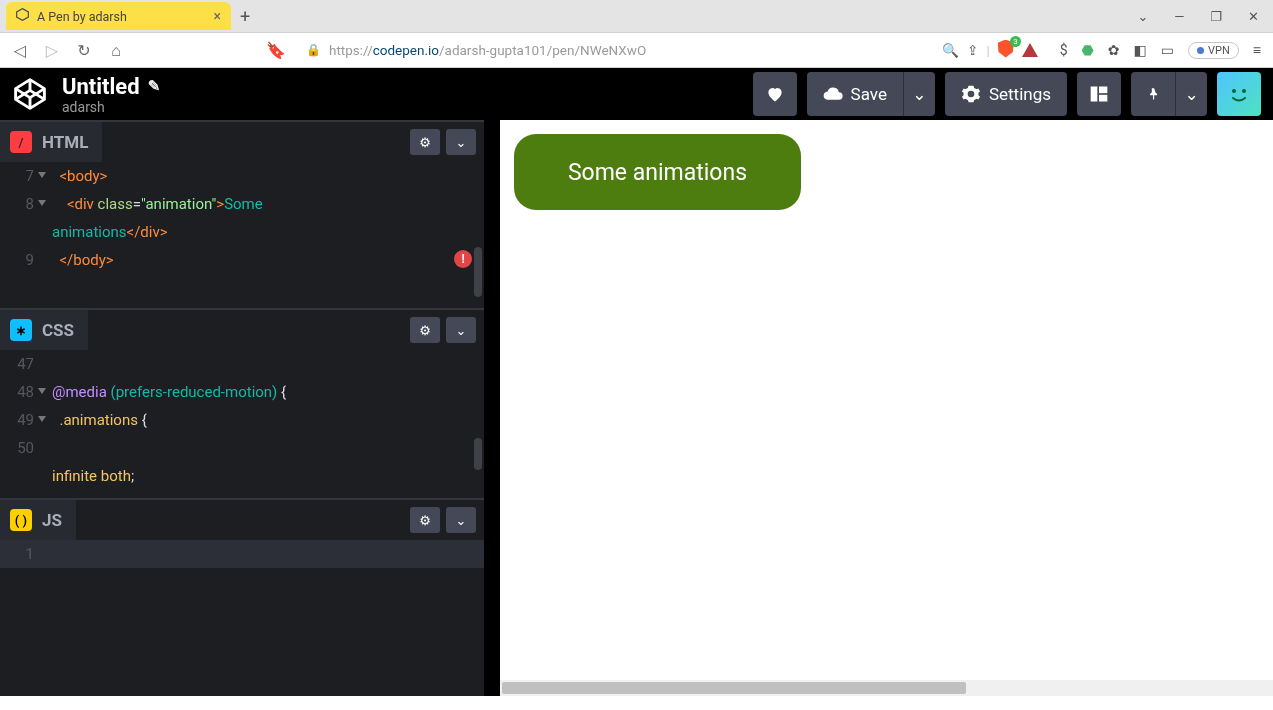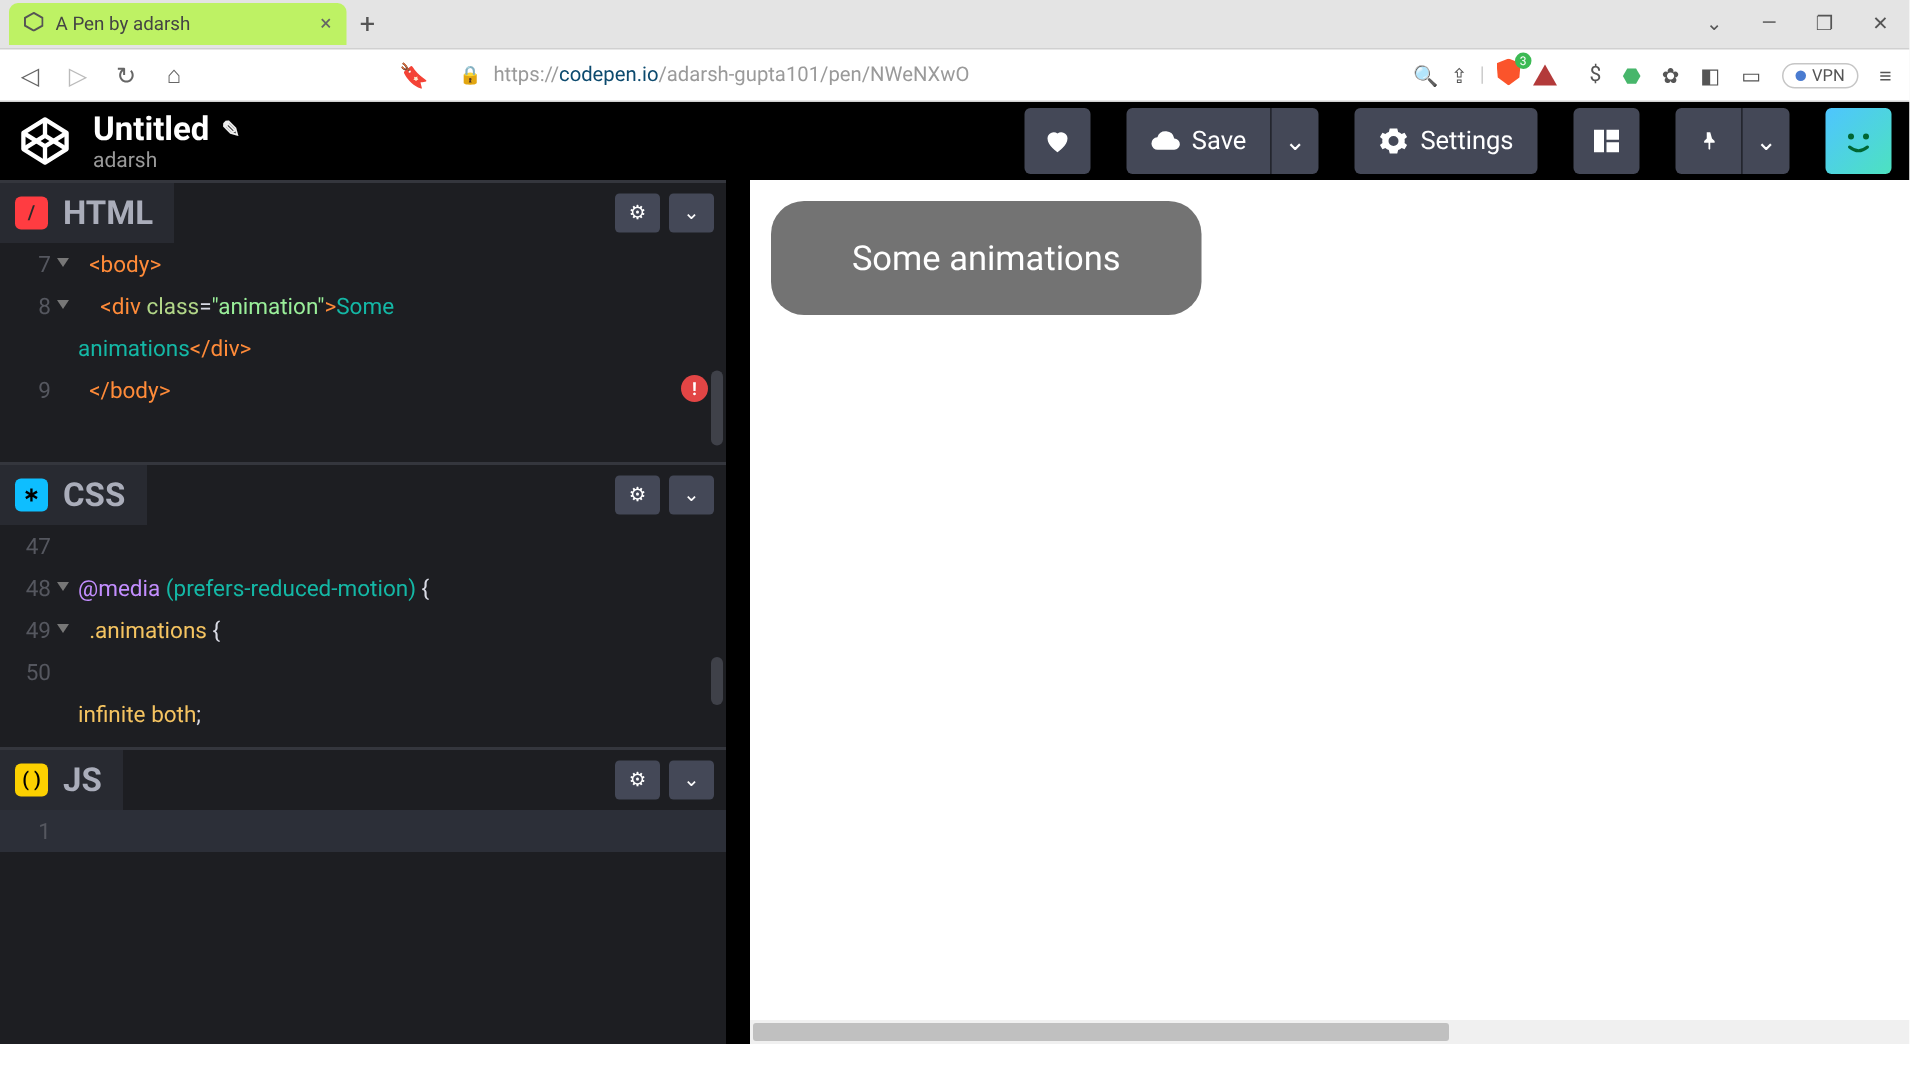--- a/index.html
+++ b/index.html
@@ -2,21 +2,21 @@
 <html><head>
 <meta charset="utf-8">
 <style>
 
 * { box-sizing: border-box; margin: 0; padding: 0; font-family: -apple-system, BlinkMacSystemFont, "Segoe UI", Roboto, sans-serif; }
 html,body { width: 1273px; height: 710px; overflow: hidden; }
 
 
 .browser-chrome { background:#e4e4e4; }
 .tab-strip { display:flex; align-items:center; height:32px; background:#e4e4e4; padding-left:6px; }
-.tab { display:flex; align-items:center; gap:8px; background:#bef264; height:28px; padding:0 10px; border-radius:6px 6px 0 0; width:225px; font-size:12.5px; color:#444; }
+.tab { display:flex; align-items:center; gap:8px; background:#fde047; height:28px; padding:0 10px; border-radius:6px 6px 0 0; width:225px; font-size:12.5px; color:#444; }
 .tab .title { flex:1; white-space:nowrap; overflow:hidden; text-overflow:ellipsis; }
 .tab .close { font-size:14px; color:#666; cursor:pointer; }
 .newtab { width:28px; height:28px; display:flex; align-items:center; justify-content:center; font-size:18px; color:#555; cursor:pointer; }
 .win-controls { margin-left:auto; display:flex; gap:26px; padding-right:14px; color:#555; }
 .win-controls span { cursor:pointer; font-size:13px; }
 
 .toolbar { display:flex; align-items:center; height:36px; background:#fff; padding:0 8px; gap:8px; border-top:1px solid #d0d0d0; border-bottom:1px solid #d0d0d0; }
 .toolbar .nav-ico { width:24px; text-align:center; font-size:16px; color:#666; cursor:pointer; }
 .toolbar .nav-ico.disabled { color:#bbb; }
 .addr-wrap { flex:1; display:flex; align-items:center; height:28px; background:#fff; border-radius:14px; padding:0 10px; gap:8px; font-size:13.5px; color:#555; }
@@ -33,40 +33,40 @@
 .vpn-pill .dot { width:7px;height:7px;border-radius:50%;background:#4a7bd0;display:inline-block;}
 
 
 .pen-header { height:52px; background:#000; display:flex; align-items:center; padding:0 12px; gap:14px; }
 .pen-logo { width:36px;height:36px; }
 .pen-logo svg { width:36px;height:36px; }
 .pen-title-wrap { display:flex; flex-direction:column; }
 .pen-title { color:#fff; font-size:22px; font-weight:700; display:flex; align-items:center; gap:8px;}
 .pen-title .pencil { font-size:15px; color:#eee; cursor:pointer;}
 .pen-author { color:#9a9a9a; font-size:14px; }
-.header-actions { margin-left:auto; display:flex; gap:24px; }
+.header-actions { margin-left:auto; display:flex; gap:10px; }
 .hbtn { background:#444857; color:#fff; border:none; height:44px; display:flex; align-items:center; justify-content:center; gap:8px; border-radius:4px; font-size:17px; cursor:pointer; padding:0 16px;}
 .hbtn.icon { padding:0; width:44px;}
 .hbtn-group { display:flex; }
 .hbtn-group .hbtn:first-child { border-radius:4px 0 0 4px; }
 .hbtn-group .hbtn.caret { border-radius:0 4px 4px 0; width:32px; padding:0; border-left:1px solid #2c2f3a;}
 .avatar { width:44px;height:44px;border-radius:4px; background:linear-gradient(135deg,#4ec5ff,#4de2c0); display:flex; align-items:center;justify-content:center; font-size:20px;}
 
 
 .workspace { display:flex; height:calc(710px - 32px - 36px - 66px); }
 .editors { width:500px; background:#1d1e22; display:flex; flex-direction:column; border-right:16px solid #000;}
 .output { flex:1; background:#fff; position:relative; }
 .scrollbar-h { position:absolute; left:0; right:0; bottom:0; height:16px; background:#f0f0f0; }
 .scrollbar-h .thumb { position:absolute; left:2px; top:2px; height:12px; width:60%; background:#c0c0c0; border-radius:2px;}
 
 
 .ed-section { display:flex; flex-direction:column; border-top:2px solid #34363d;}
 .ed-head { height:40px; background:#1d1e22; display:flex; align-items:center; }
 .ed-head .badge-wrap { display:flex; align-items:center; gap:10px; background:#282a31; height:40px; padding:0 14px 0 10px;}
-.ed-head .name { color:#aaadba; font-size:22px; font-weight:700; }
+.ed-head .name { color:#aaadba; font-size:17px; font-weight:700; }
 .ed-head .right { margin-left:auto; display:flex; gap:6px; padding-right:8px;}
 .ed-head .mini { width:30px;height:26px;background:#444857;color:#fff;border-radius:3px;display:flex;align-items:center;justify-content:center;font-size:13px;cursor:pointer;}
 .badge { width:22px;height:22px;border-radius:4px; display:flex;align-items:center;justify-content:center; color:#000; font-size:13px; font-weight:600;}
 .badge.html { background:#ff3c41; color:#2a2a2a;}
 .badge.css { background:#0ebeff;}
 .badge.js  { background:#fcd000;}
 
 .ed-body { position:relative; font-family: "SFMono-Regular", Consolas, "Liberation Mono", Menlo, monospace; font-size:15px; line-height:28px; color:#c3c6d3; padding-left:0; }
 .ed-body .line { display:flex; }
 .ed-body .gutter { width:42px; text-align:right; padding-right:8px; color:#55575f; user-select:none; position:relative;}
@@ -84,21 +84,21 @@
 .err-dot { position:absolute; right:12px; bottom:6px; width:18px;height:18px;border-radius:50%; background:#e24545; color:#fff; font-size:12px; font-weight:700; display:flex;align-items:center;justify-content:center;}
 .ed-scroll { position:absolute; right:2px; width:8px; background:#3f4149; border-radius:4px;}
 .ed-scroll.html-s { top:85px; height:50px;}
 .ed-scroll.css-s  { top:88px; height:32px;}
 
 .ed-html { height:188px; overflow:hidden; position:relative;}
 .ed-css  { height:190px; overflow:hidden; position:relative;}
 .ed-js   { flex:1; overflow:hidden; position:relative;}
 
 
-.preview-pill { margin:14px; width:287px; height:76px; background:#737373; color:#fff; border-radius:22px; display:flex; align-items:center; justify-content:center; font-size:23px;}
+.preview-pill { margin:14px; width:287px; height:76px; background:#4d7c0f; color:#fff; border-radius:22px; display:flex; align-items:center; justify-content:center; font-size:23px;}
 </style>
 </head>
 <body>
 
 <div class="browser-chrome">
   <div class="tab-strip">
     <div class="tab">
       <span>
         <svg viewBox="0 0 100 100" width="13" height="13">
             <polygon points="50,5 95,30 95,70 50,95 5,70 5,30" fill="none" stroke="#555" stroke-width="10"></polygon>

